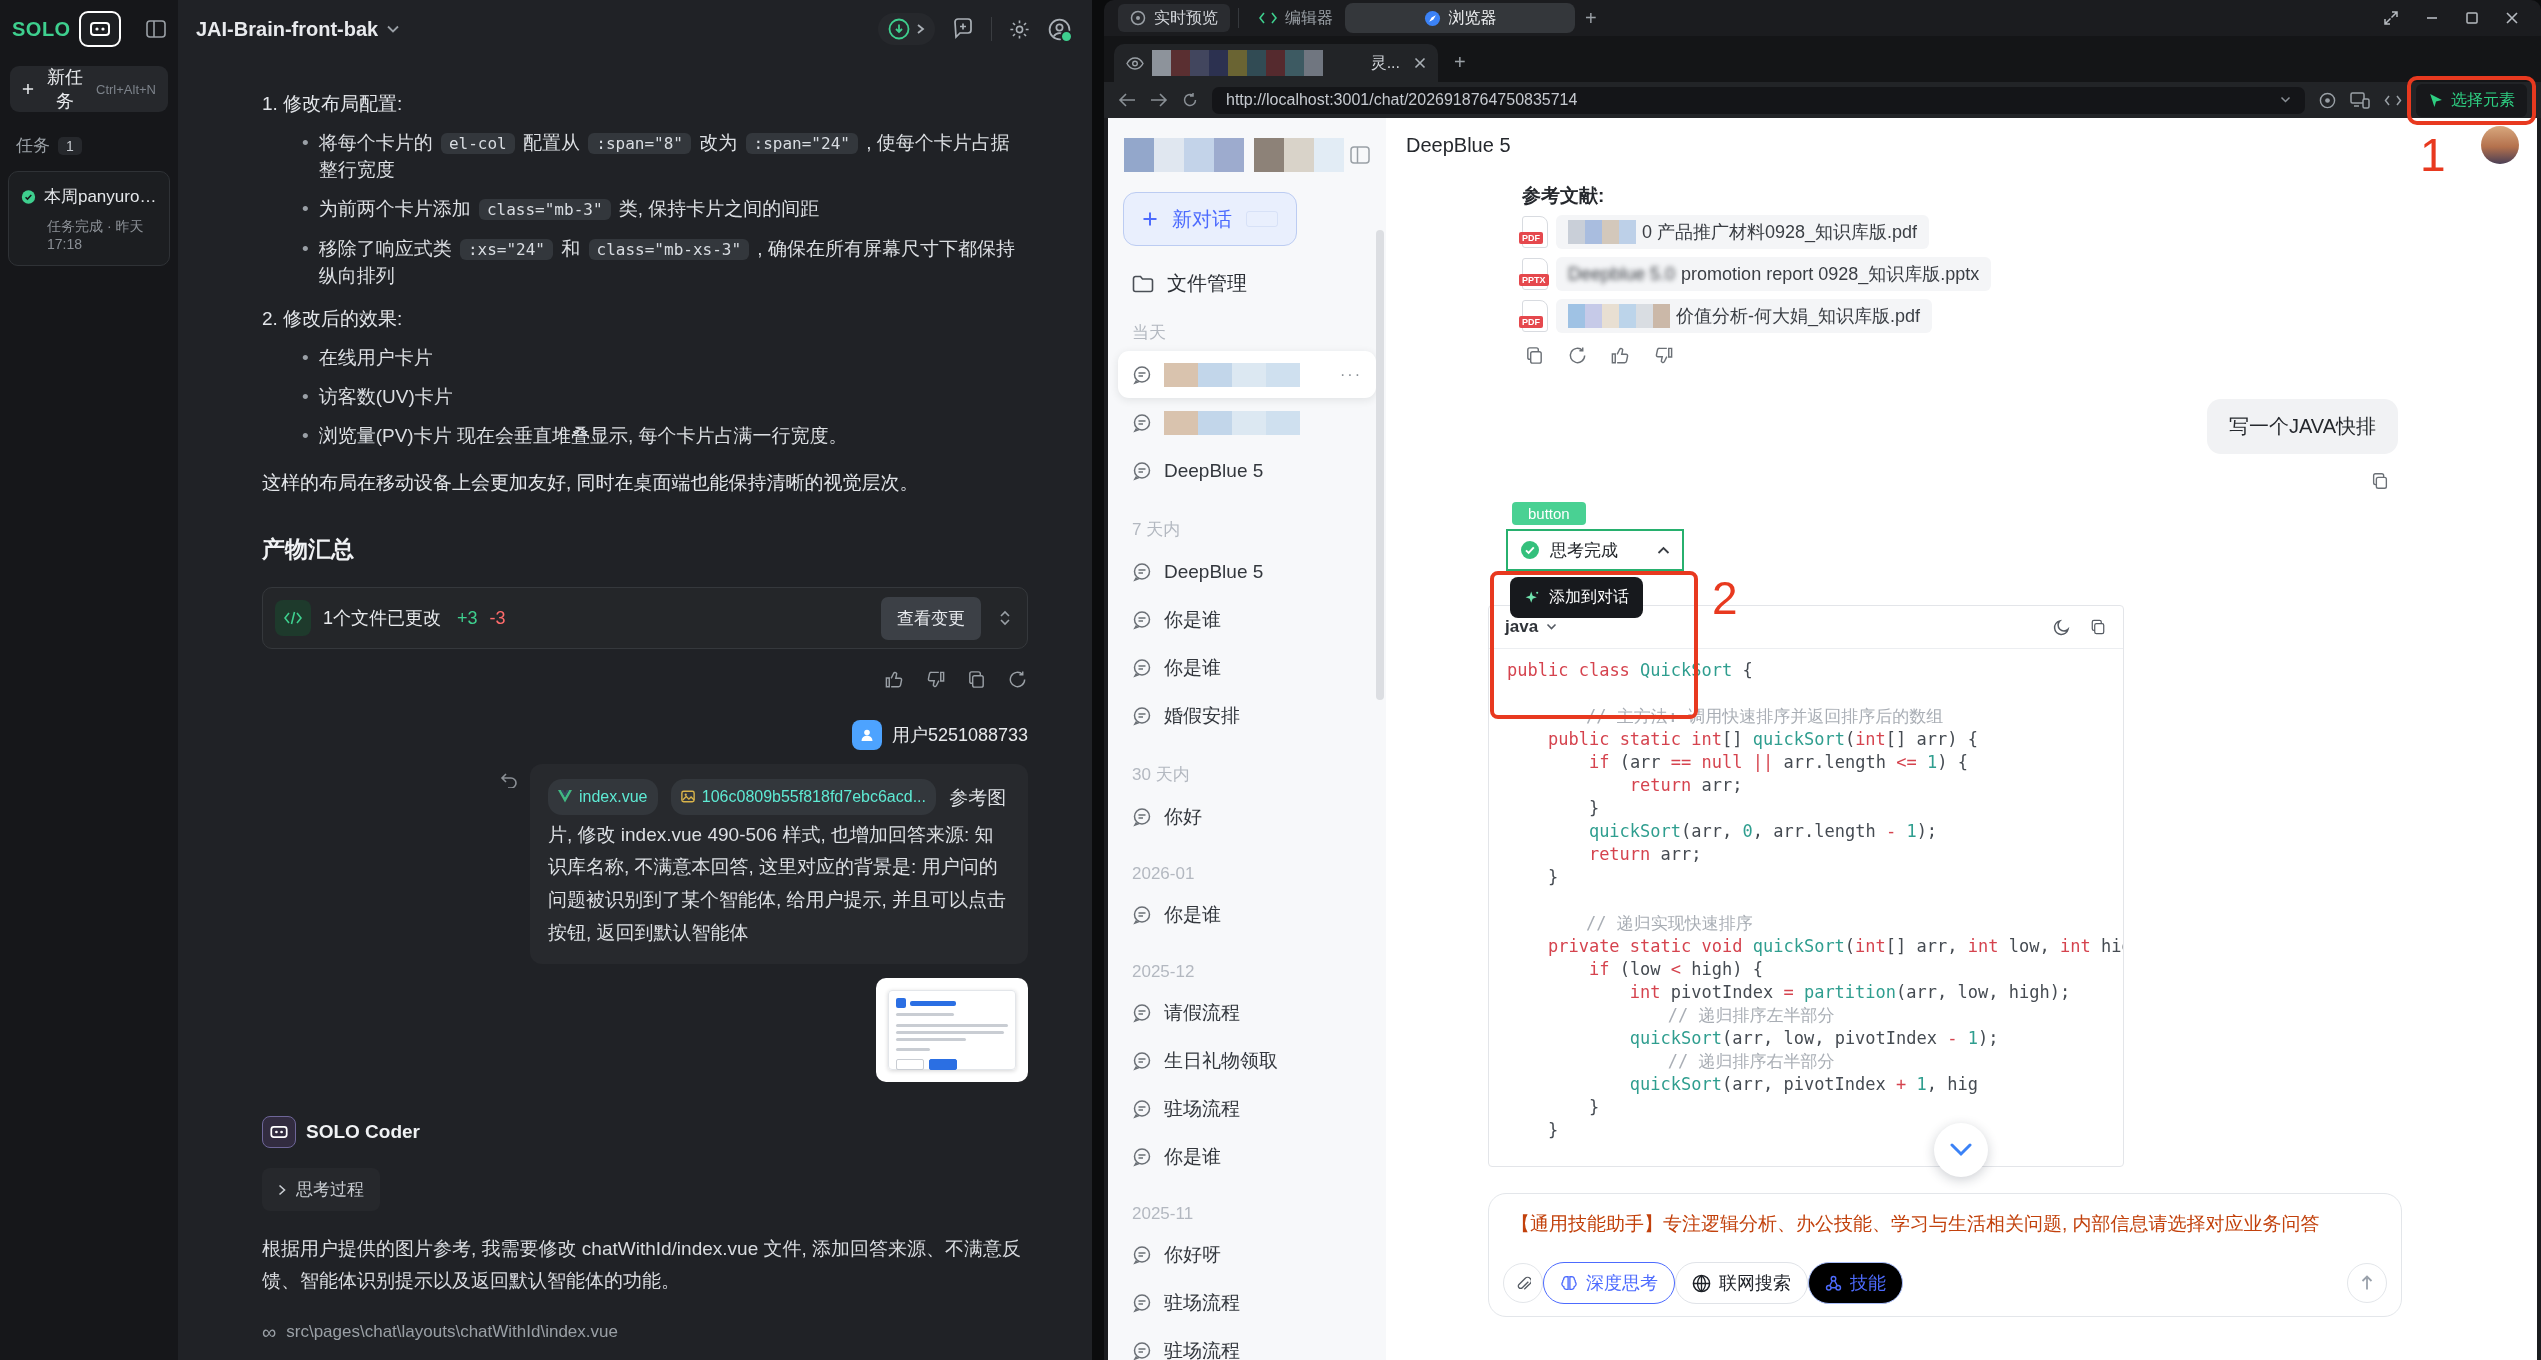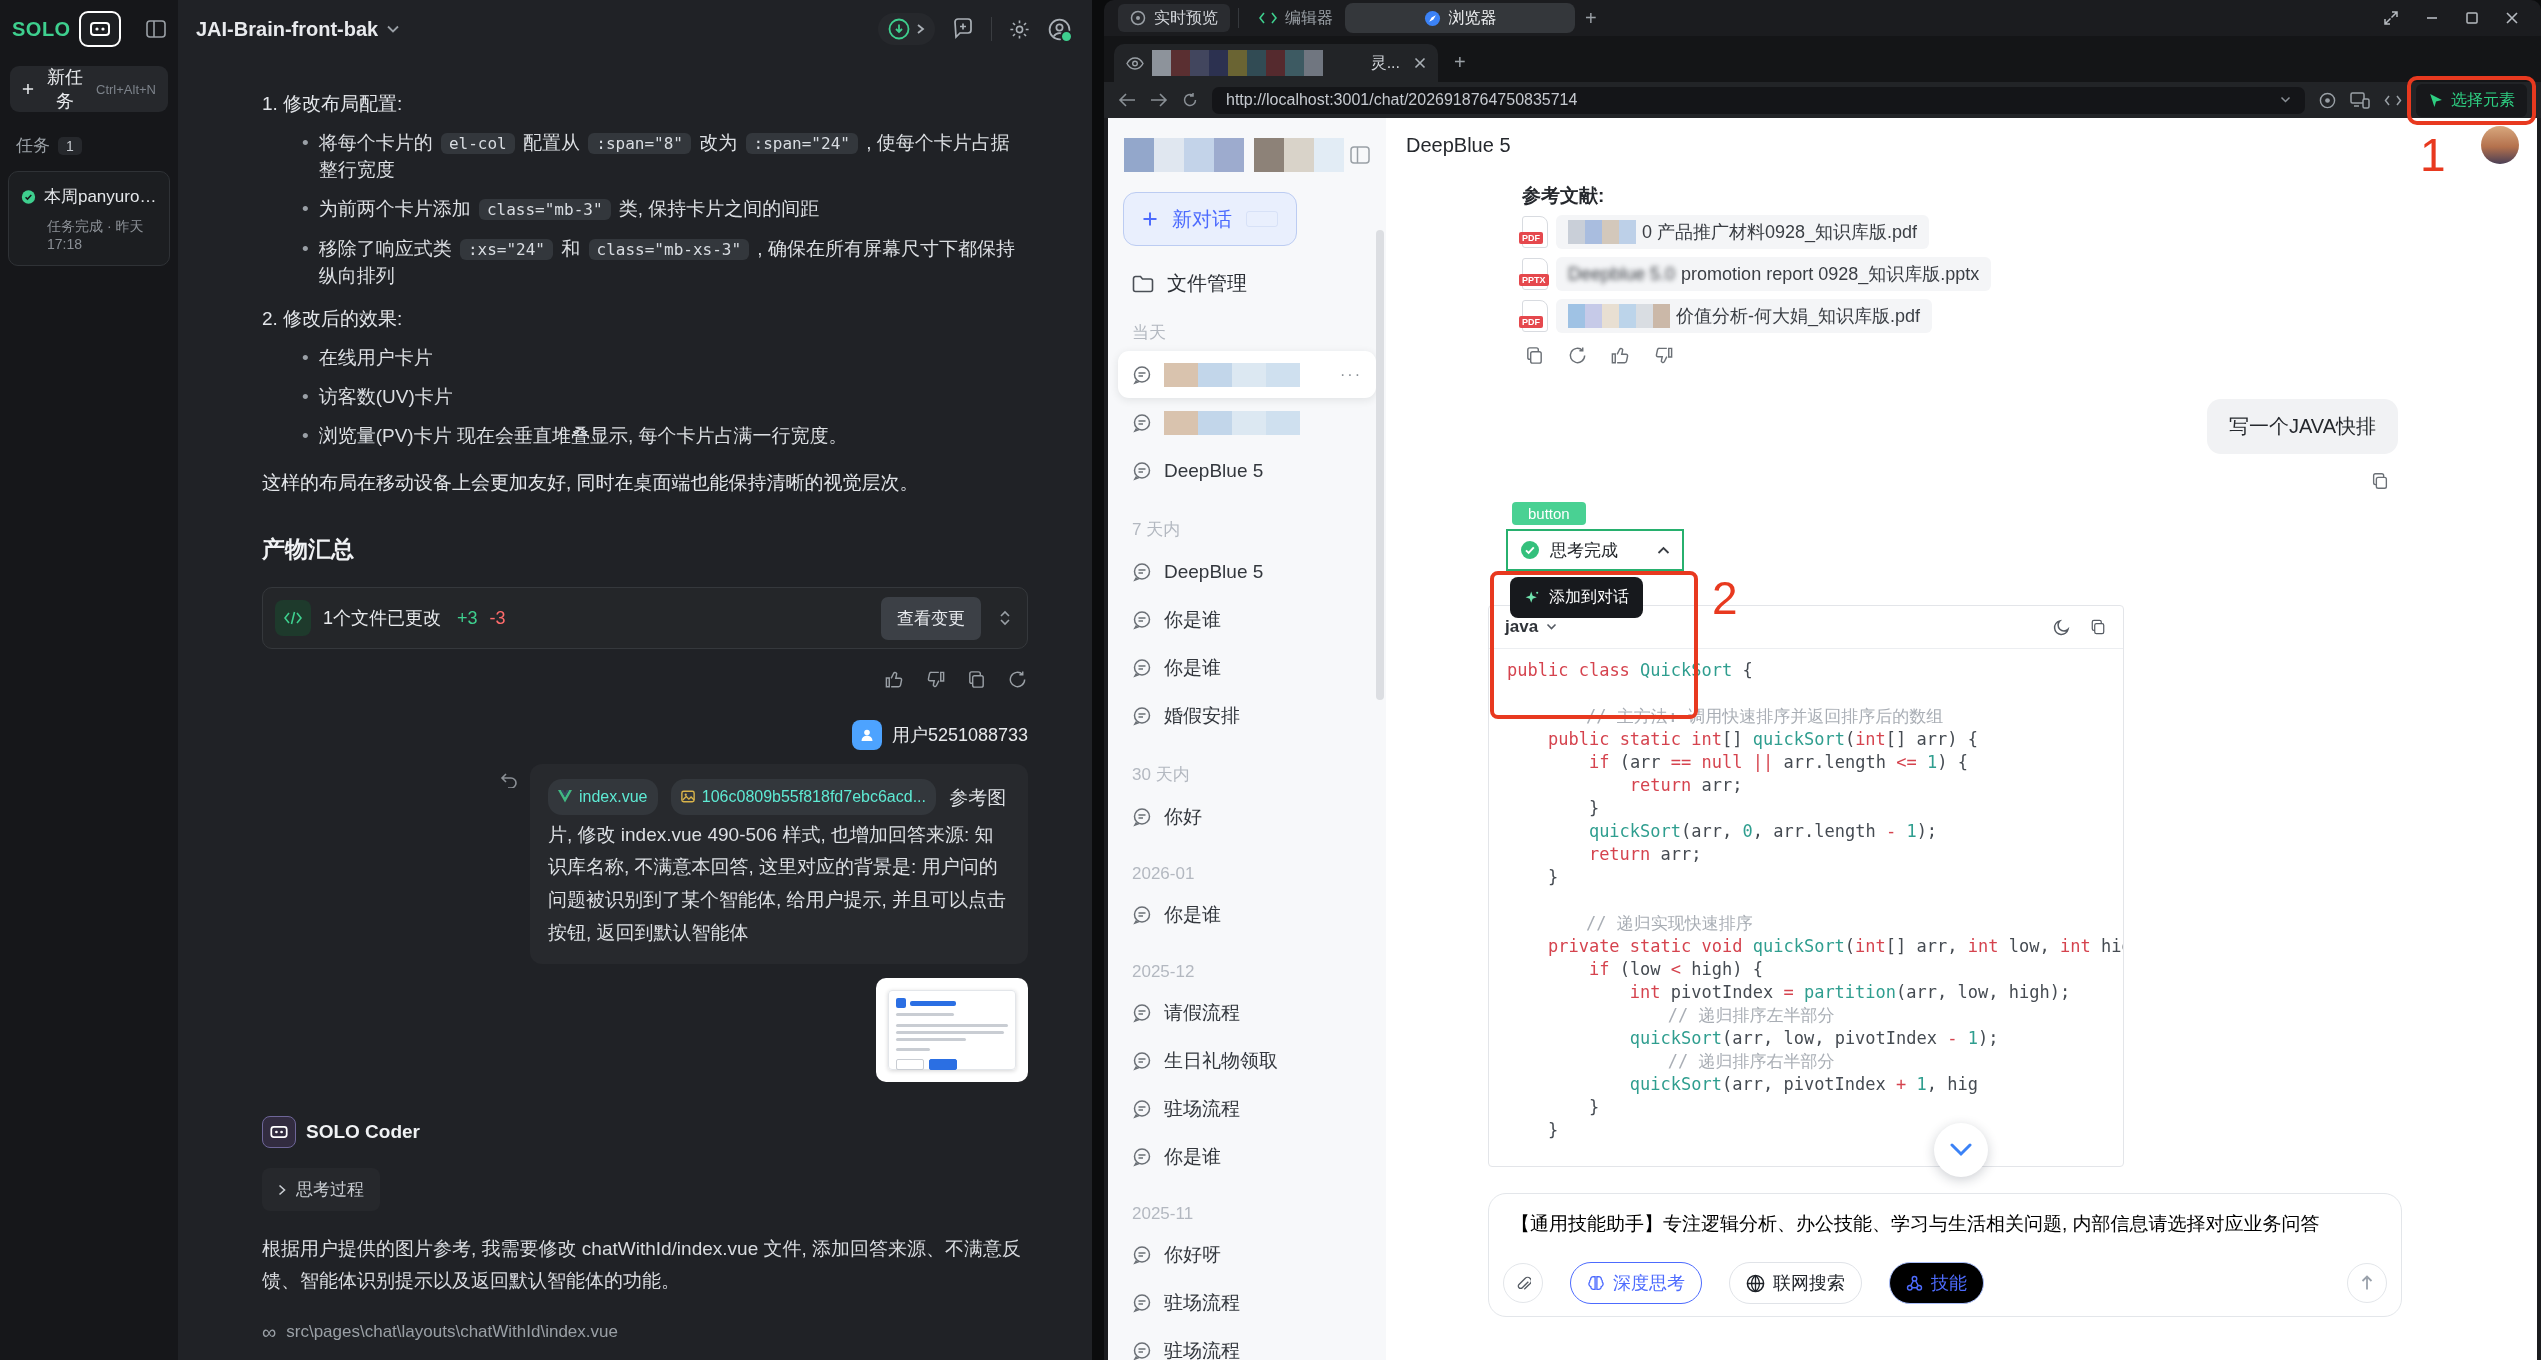--- a/index.html
+++ b/index.html
@@ -158,22 +158,22 @@
   .code-head-ics{margin-left:auto;display:flex;gap:18px;color:#555b63;}
   .code-pre{padding:10px 0 0 18px;font-family:"DejaVu Sans Mono",monospace;font-size:17px;line-height:23px;color:#454b52;}
   .cline{white-space:pre;}
   .tok-kw,.tok-op{color:#d5434e;}
   .tok-fn,.tok-type,.tok-num{color:#2f9e8f;}
   .tok-cm{color:#a9aeb5;margin-left:38px;}
   .scrolldown{position:absolute;left:446px;top:946px;width:54px;height:54px;border-radius:50%;background:#fff;
     box-shadow:0 3px 12px rgba(30,40,60,.22);display:flex;align-items:center;justify-content:center;z-index:6;cursor:pointer;}
   .chatinput{position:absolute;left:0;top:1016px;width:914px;height:124px;border:1.5px solid #e3e6ea;
     border-radius:18px;background:#fff;box-sizing:border-box;}
-  .ph{padding:17px 22px 0;font-size:19px;color:#000000;}
-  .input-bar{position:absolute;left:14px;right:14px;bottom:12px;display:flex;align-items:center;gap:27px;}
+  .ph{padding:17px 22px 0;font-size:19px;color:#c2410c;}
+  .input-bar{position:absolute;left:14px;right:14px;bottom:12px;display:flex;align-items:center;gap:0;}
   .clip-btn{width:38px;height:38px;border-radius:50%;border:1.5px solid #e3e6ea;background:#fff;
     display:flex;align-items:center;justify-content:center;color:#555b63;}
   .pillbtn{display:flex;align-items:center;gap:8px;height:42px;border-radius:21px;padding:0 16px;
     font-size:18px;background:#fff;border:1.5px solid #e0e3e8;color:#22262c;font-family:inherit;cursor:pointer;}
   .pillbtn.think{border-color:#4d6bfe;color:#4d6bfe;}
   .pillbtn.skill{background:#000000;border-color:#a9bdf8;color:#4d6bfe;}
   .send2{margin-left:auto;width:38px;height:38px;border-radius:50%;border:1.5px solid #e3e6ea;background:#fff;
     display:flex;align-items:center;justify-content:center;color:#9aa1ab;}
 </style>
 </head>

